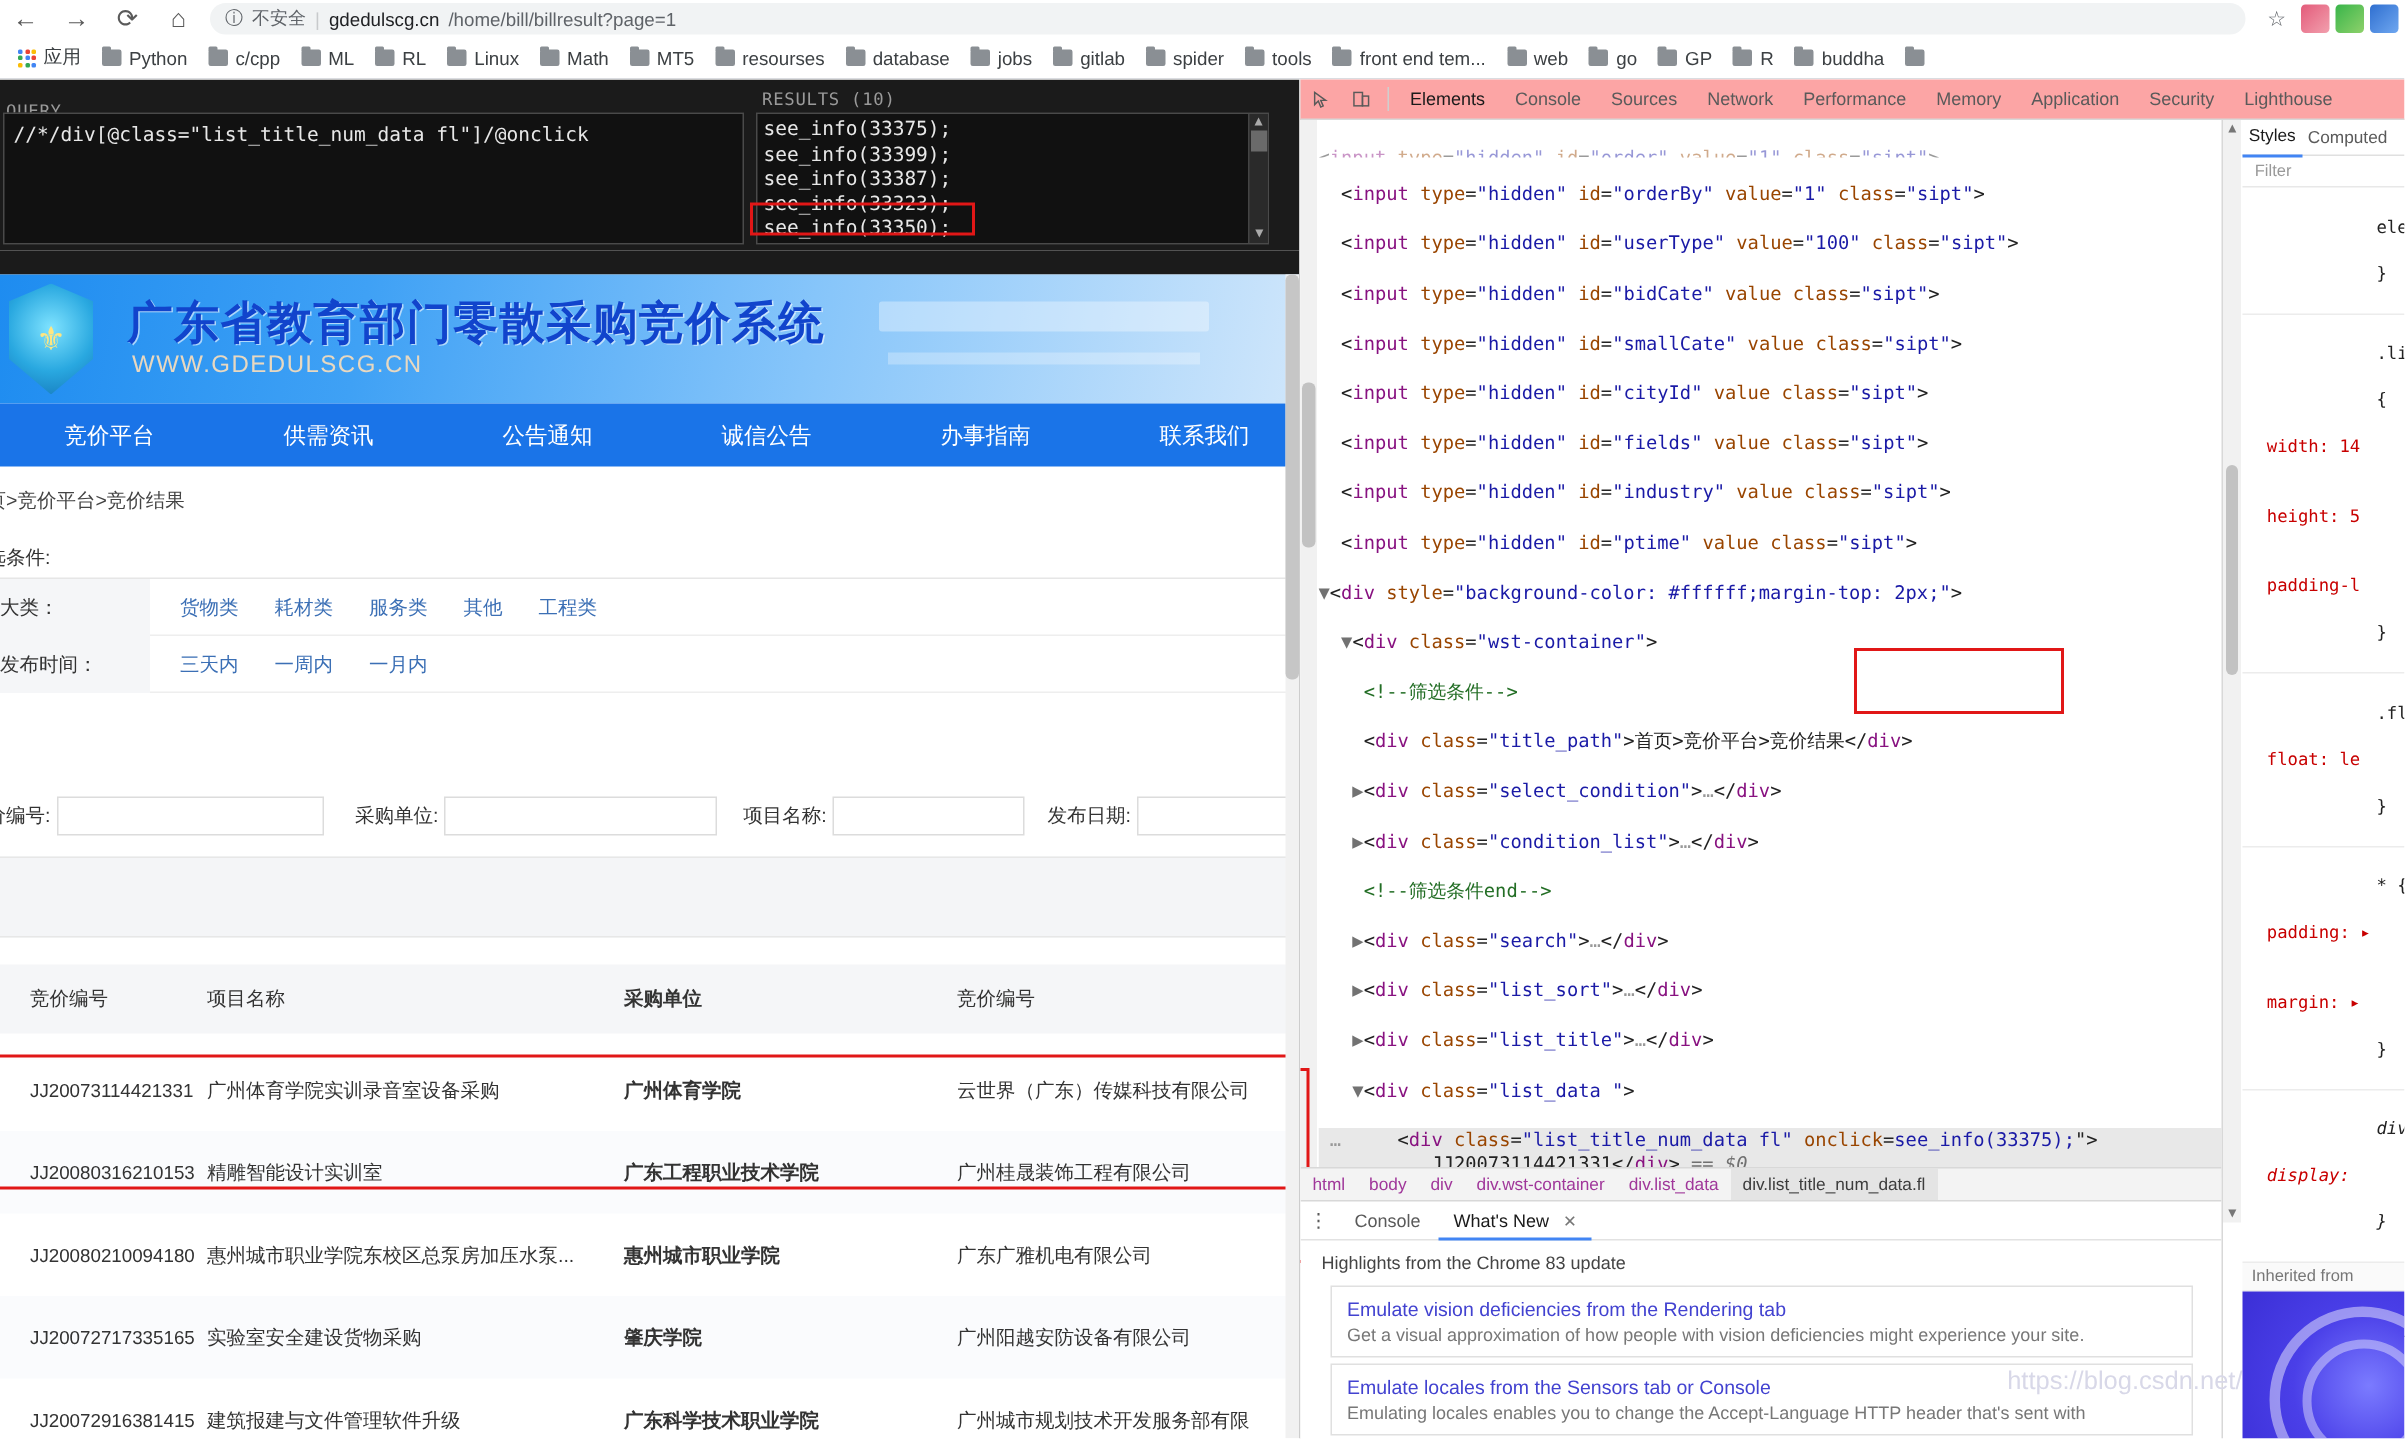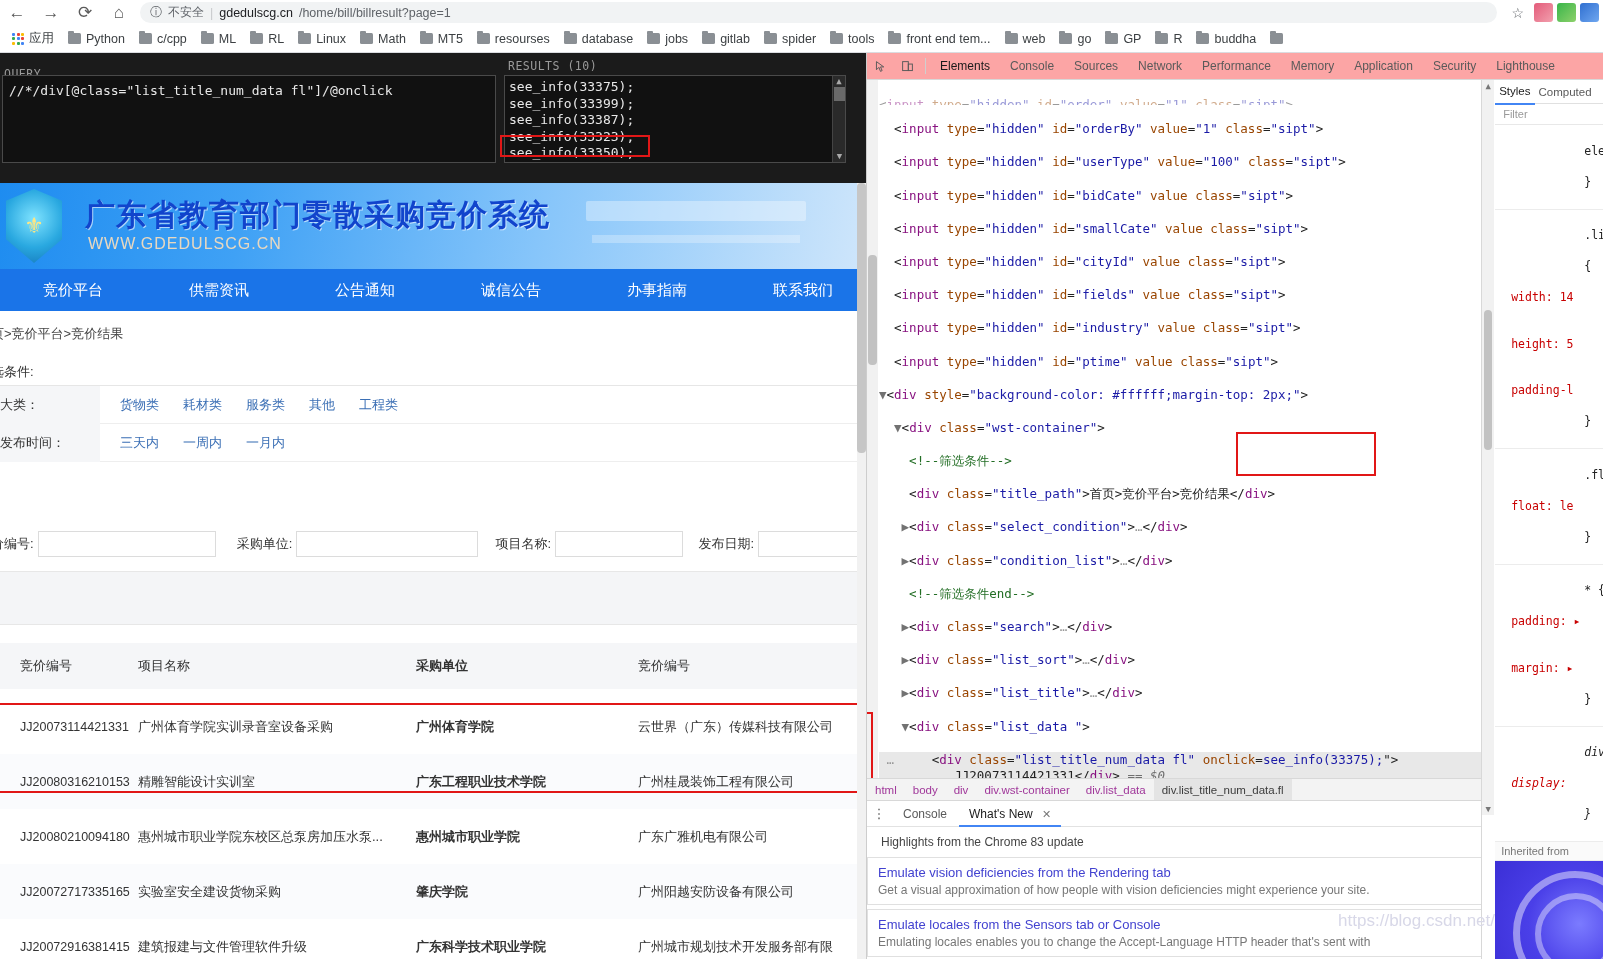--- a/index.html
+++ b/index.html
@@ -308,21 +308,21 @@
   }
   .kebab { width: 24px; text-align: center; color: #5a5a5a; font-size: 13px; letter-spacing: 0; }
   .dtab { padding: 0 10px; height: 26px; line-height: 26px; font-size: 12px; color: #5a5a5a; }
   .dtab.active { color: #1a1a1a; border-bottom: 2px solid #4285f4; }
   .dtab .x { margin-left: 6px; color: #777; font-size: 11px; }
   .wn-head {
     padding: 8px 14px 4px; font-size: 12px; color: #444;
     font-family: "Liberation Sans", sans-serif;
   }
   .wn-card {
-    margin: 4px 0; border: 1px solid #e0e0e0; padding: 7px 10px;
+    margin: 4px 20px; border: 1px solid #e0e0e0; padding: 7px 10px;
     font-family: "Liberation Sans", sans-serif;
   }
   .wn-card .t { color: #4242d0; font-size: 13px; }
   .wn-card .d { color: #777; font-size: 12px; margin-top: 3px; }
 
   
   .styles-pane {
     width: 122px; border-left: 1px solid #d8d8d8; position: relative;
     background: #fff; overflow: hidden;
   }

